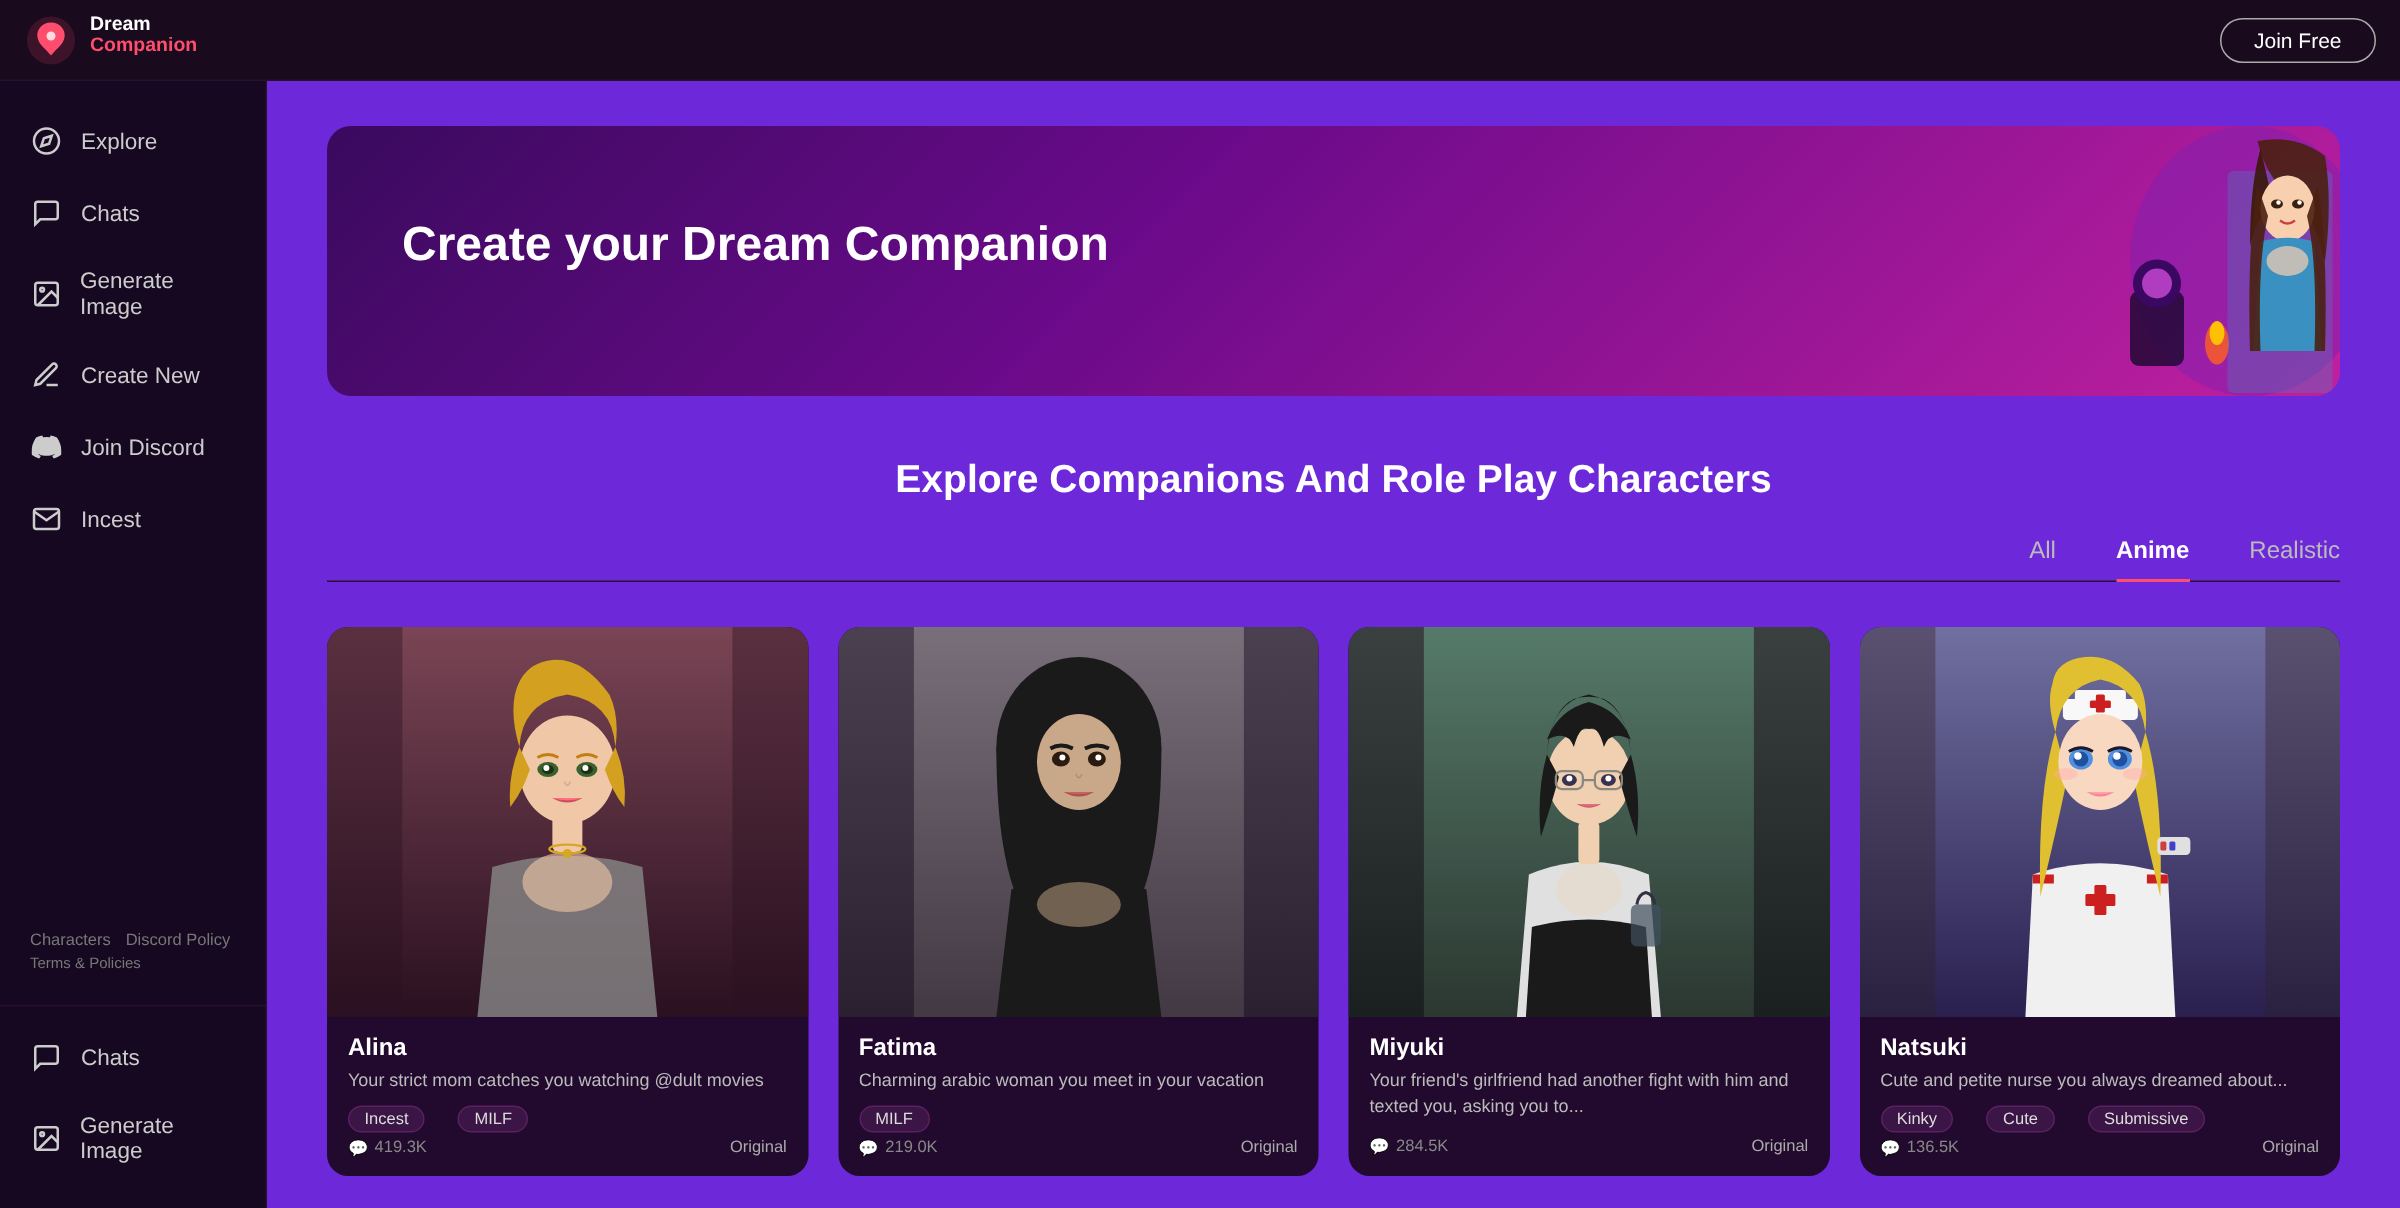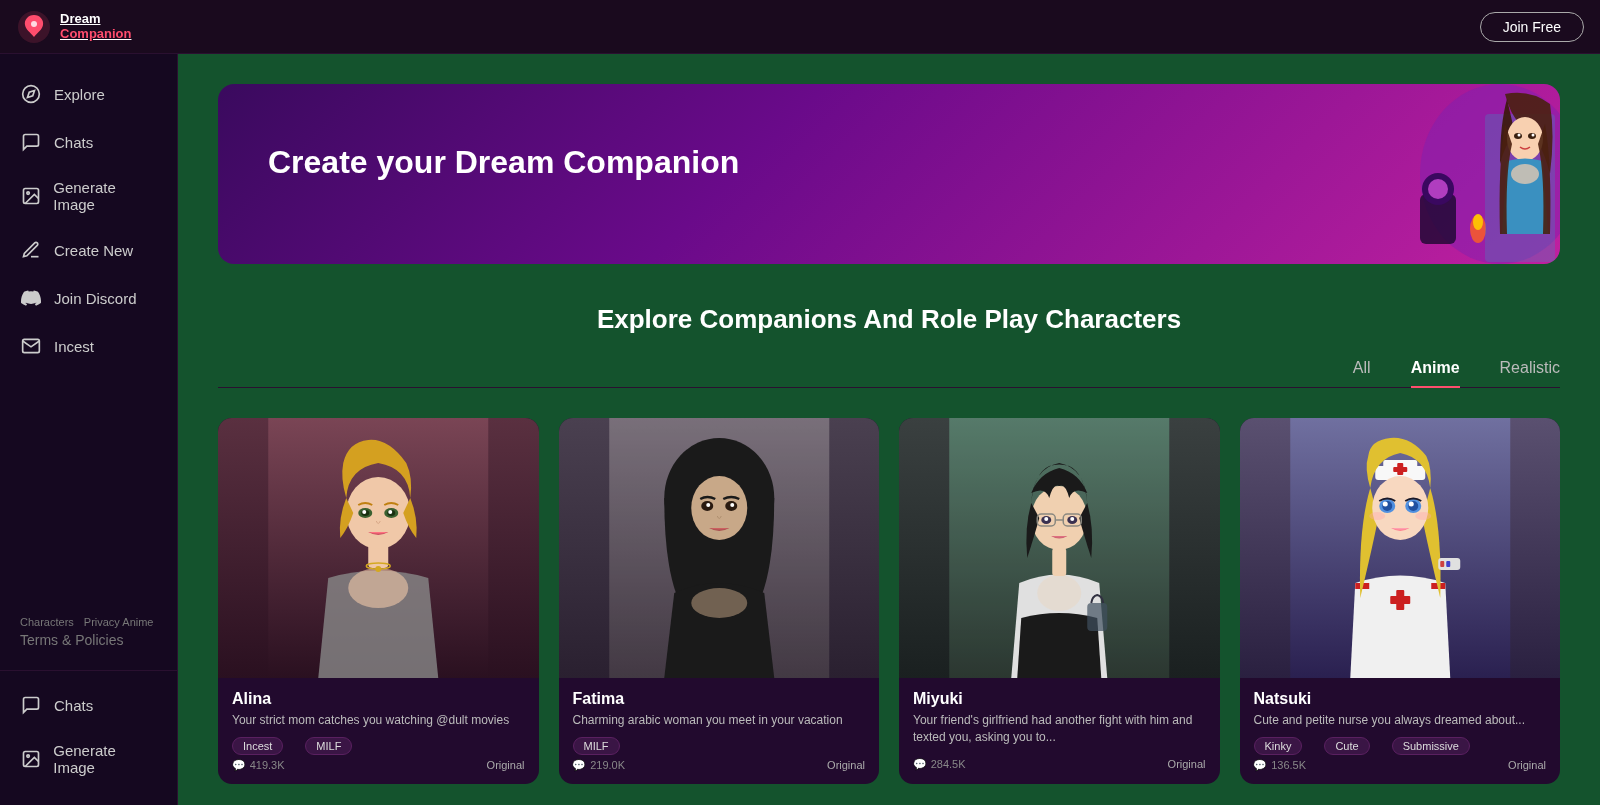--- a/index.html
+++ b/index.html
@@ -24,23 +24,22 @@
       padding: 0 16px;
       border-bottom: 1px solid #2a1030;
       position: fixed;
       top: 0;
       left: 0;
       right: 0;
       z-index: 100;
     }
     .logo {
       display: flex;
-      align-items: center;
+      align-items: flex-start;
       gap: 8px;
-      text-decoration: underline;
     }
     .logo-icon {
       width: 36px;
       height: 36px;
     }
     .logo-text {
       display: flex;
       flex-direction: column;
       line-height: 1.1;
     }
@@ -117,35 +116,35 @@
     .sidebar-footer-links {
       display: flex;
       gap: 10px;
       flex-wrap: wrap;
       font-size: 11px;
       color: #777;
       margin-bottom: 4px;
     }
     .sidebar-footer-links span { cursor: pointer; }
     .sidebar-footer-terms {
-      font-size: 14px;
+      font-size: 10px;
       color: #777;
     }
     .sidebar-bottom-section {
       border-top: 1px solid #2a1030;
       padding-top: 10px;
       margin-top: 10px;
     }
 
     
     .main {
       flex: 1;
       overflow-y: auto;
       padding: 30px 40px;
-      background: #14532d;
+      background: #6d28d9;
     }
     .main::-webkit-scrollbar { width: 6px; }
     .main::-webkit-scrollbar-track { background: #1a0a1e; }
     .main::-webkit-scrollbar-thumb { background: #3a1545; border-radius: 3px; }
 
     
     .hero-banner {
       background: linear-gradient(135deg, #3a0a5e 0%, #6a0a8a 40%, #c020a0 100%);
       border-radius: 16px;
       padding: 40px 50px;
@@ -379,21 +378,21 @@
           <path d="M4 4h16c1.1 0 2 .9 2 2v12c0 1.1-.9 2-2 2H4c-1.1 0-2-.9-2-2V6c0-1.1.9-2 2-2z"></path>
           <polyline points="22,6 12,13 2,6"></polyline>
         </svg>
       </span>
       <span>Incest</span>
     </div>
 
     <div class="sidebar-footer">
       <div class="sidebar-footer-links">
         <span>Characters</span>
-        <span>Privacy Anime</span>
+        <span>Discord Policy</span>
       </div>
       <div class="sidebar-footer-terms">Terms &amp; Policies</div>
     </div>
 
     <div class="sidebar-bottom-section">
       <div class="sidebar-nav-item">
         <span class="nav-icon">
           <svg width="20" height="20" viewBox="0 0 24 24" fill="none" stroke="currentColor" stroke-width="2">
             <path d="M21 15a2 2 0 0 1-2 2H7l-4 4V5a2 2 0 0 1 2-2h14a2 2 0 0 1 2 2z"></path>
           </svg>

